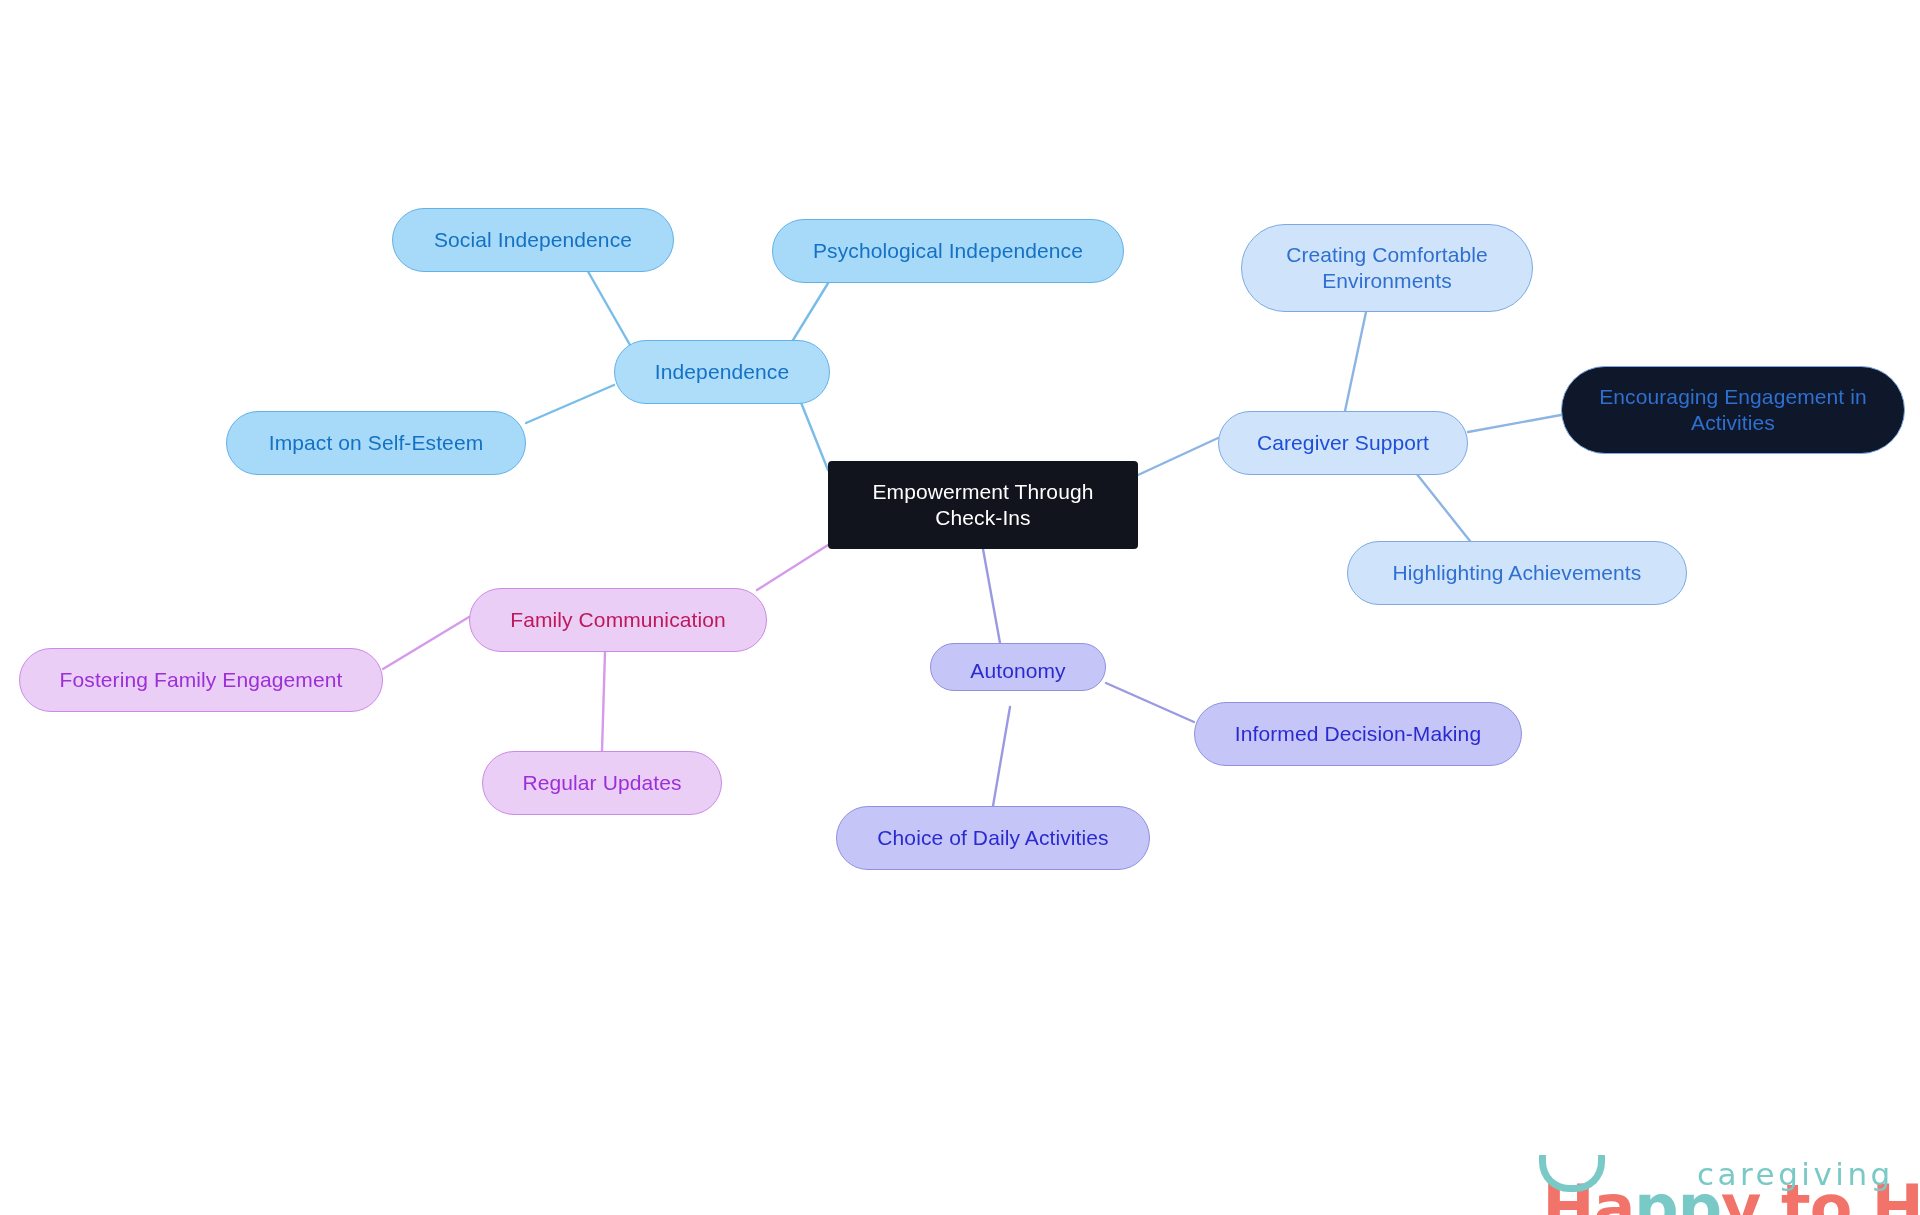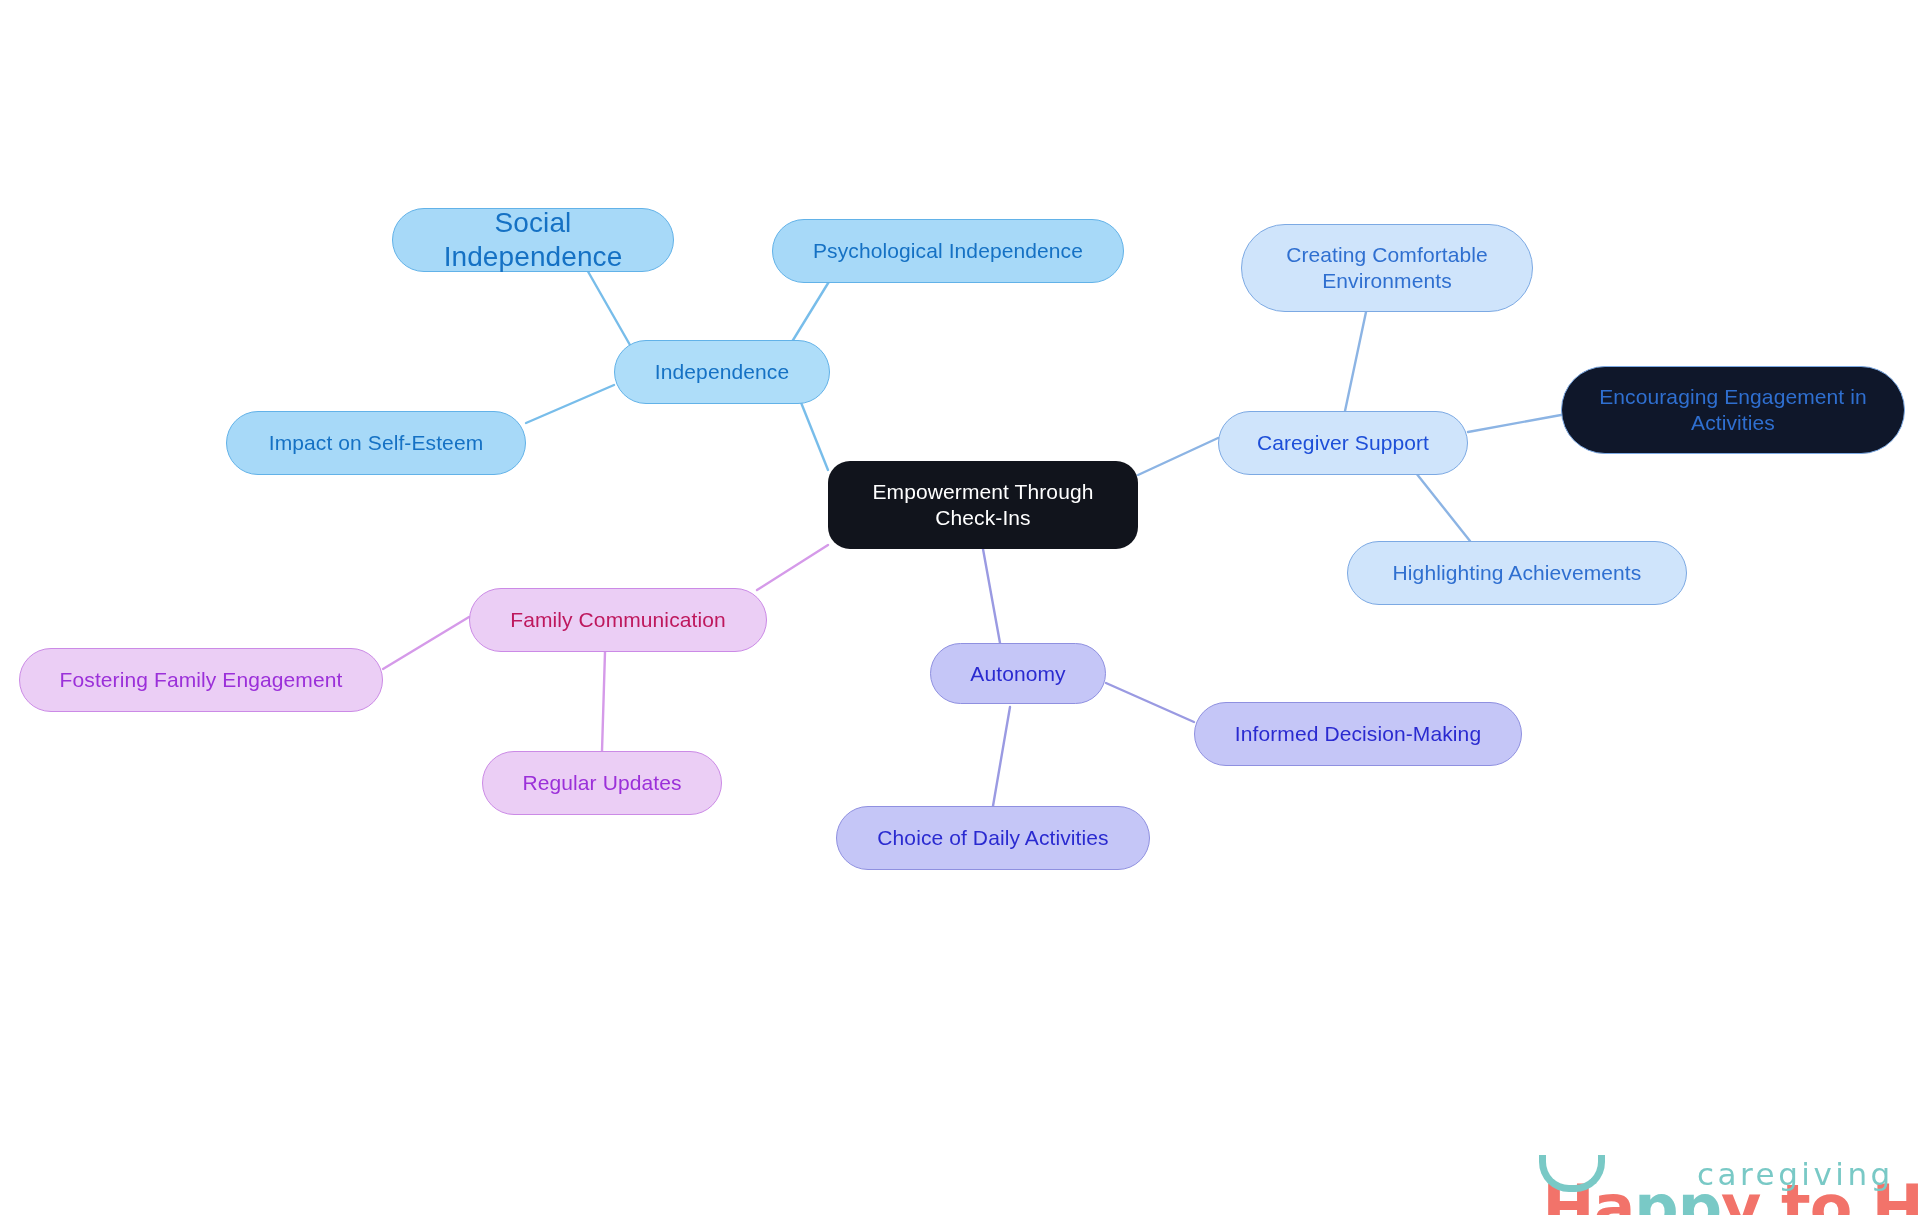--- a/index.html
+++ b/index.html
@@ -34,21 +34,21 @@
     text-align: center;
     border-radius: 999px;
     border-style: solid;
     border-width: 1.6px;
     line-height: 1.22;
     letter-spacing: 0.1px;
     padding: 6px 14px;
     white-space: pre-line;
   }
   .node.root {
-    border-radius: 22px;
+    border-radius: 4px;
     border-width: 0;
     font-weight: 400;
   }
   #logo {
     position: absolute;
     left: 1419px;
     top: 1098px;
     width: 470px;
     height: 96px;
   }
@@ -105,30 +105,30 @@
       <line x1="1106" y1="683" x2="1194" y2="722" stroke="#9a9ae2" stroke-width="2.4" stroke-linecap="round"></line>
       <line x1="1010" y1="707" x2="993" y2="806" stroke="#9a9ae2" stroke-width="2.4" stroke-linecap="round"></line>
       <line x1="469" y1="617" x2="383" y2="669" stroke="#d59ae9" stroke-width="2.4" stroke-linecap="round"></line>
       <line x1="605" y1="652" x2="602" y2="751" stroke="#d59ae9" stroke-width="2.4" stroke-linecap="round"></line>
     </svg>
 
   <div id="nodes">
       <div class="node root" style="left: 828px; top: 461px; width: 310px; height: 88px; background: rgb(17, 20, 28); color: rgb(255, 255, 255); border-color: rgb(17, 20, 28); font-size: 21px;"><span>Empowerment Through
 Check-Ins</span></div>
       <div class="node" style="left: 614px; top: 340px; width: 216px; height: 64px; background: rgb(174, 221, 249); color: rgb(21, 113, 196); border-color: rgb(98, 178, 232); font-size: 21px;"><span>Independence</span></div>
-      <div class="node" style="left: 392px; top: 208px; width: 282px; height: 64px; background: rgb(167, 217, 248); color: rgb(21, 113, 196); border-color: rgb(98, 178, 232); font-size: 28px;"><span>Social Independence</span></div>
+      <div class="node" style="left: 392px; top: 208px; width: 282px; height: 64px; background: rgb(167, 217, 248); color: rgb(21, 113, 196); border-color: rgb(98, 178, 232); font-size: 21px;"><span>Social Independence</span></div>
       <div class="node" style="left: 772px; top: 219px; width: 352px; height: 64px; background: rgb(167, 217, 248); color: rgb(21, 113, 196); border-color: rgb(98, 178, 232); font-size: 21px;"><span>Psychological Independence</span></div>
       <div class="node" style="left: 226px; top: 411px; width: 300px; height: 64px; background: rgb(167, 217, 248); color: rgb(21, 113, 196); border-color: rgb(98, 178, 232); font-size: 21px;"><span>Impact on Self-Esteem</span></div>
       <div class="node" style="left: 1218px; top: 411px; width: 250px; height: 64px; background: rgb(207, 228, 251); color: #1d4ed8; border-color: rgb(124, 169, 227); font-size: 21px;"><span>Caregiver Support</span></div>
       <div class="node" style="left: 1241px; top: 224px; width: 292px; height: 88px; background: rgb(207, 228, 251); color: rgb(47, 111, 208); border-color: rgb(124, 169, 227); font-size: 21px;"><span>Creating Comfortable
 Environments</span></div>
       <div class="node" style="left: 1561px; top: 366px; width: 344px; height: 88px; background: #0f172a; color: rgb(47, 111, 208); border-color: rgb(124, 169, 227); font-size: 21px;"><span>Encouraging Engagement in
 Activities</span></div>
       <div class="node" style="left: 1347px; top: 541px; width: 340px; height: 64px; background: rgb(207, 228, 251); color: rgb(47, 111, 208); border-color: rgb(124, 169, 227); font-size: 21px;"><span>Highlighting Achievements</span></div>
-      <div class="node" style="left: 930px; top: 643px; width: 176px; height: 61px; background: rgb(197, 198, 247); color: rgb(42, 42, 208); border-color: rgb(143, 144, 224); font-size: 21px;"><span>Autonomy</span></div>
+      <div class="node" style="left: 930px; top: 643px; width: 176px; height: 48px; background: rgb(197, 198, 247); color: rgb(42, 42, 208); border-color: rgb(143, 144, 224); font-size: 21px; align-items: flex-end;"><span>Autonomy</span></div>
       <div class="node" style="left: 1194px; top: 702px; width: 328px; height: 64px; background: rgb(197, 198, 247); color: rgb(42, 42, 208); border-color: rgb(143, 144, 224); font-size: 21px;"><span>Informed Decision-Making</span></div>
       <div class="node" style="left: 836px; top: 806px; width: 314px; height: 64px; background: rgb(197, 198, 247); color: rgb(42, 42, 208); border-color: rgb(143, 144, 224); font-size: 21px; justify-content: center;"><span>Choice of Daily Activities</span></div>
       <div class="node" style="left: 469px; top: 588px; width: 298px; height: 64px; background: rgb(235, 206, 245); color: #be185d; border-color: rgb(203, 138, 230); font-size: 21px;"><span>Family Communication</span></div>
       <div class="node" style="left: 19px; top: 648px; width: 364px; height: 64px; background: rgb(235, 206, 245); color: rgb(155, 48, 217); border-color: rgb(203, 138, 230); font-size: 21px;"><span>Fostering Family Engagement</span></div>
       <div class="node" style="left: 482px; top: 751px; width: 240px; height: 64px; background: rgb(235, 206, 245); color: rgb(155, 48, 217); border-color: rgb(203, 138, 230); font-size: 21px;"><span>Regular Updates</span></div>
     </div>
 
   <div id="logo">
     <div class="logo-word">
       <span class="logo-coral">Ha</span><span class="logo-teal">pp</span><span class="logo-coral">y</span><span class="logo-coral"> to Help</span>

